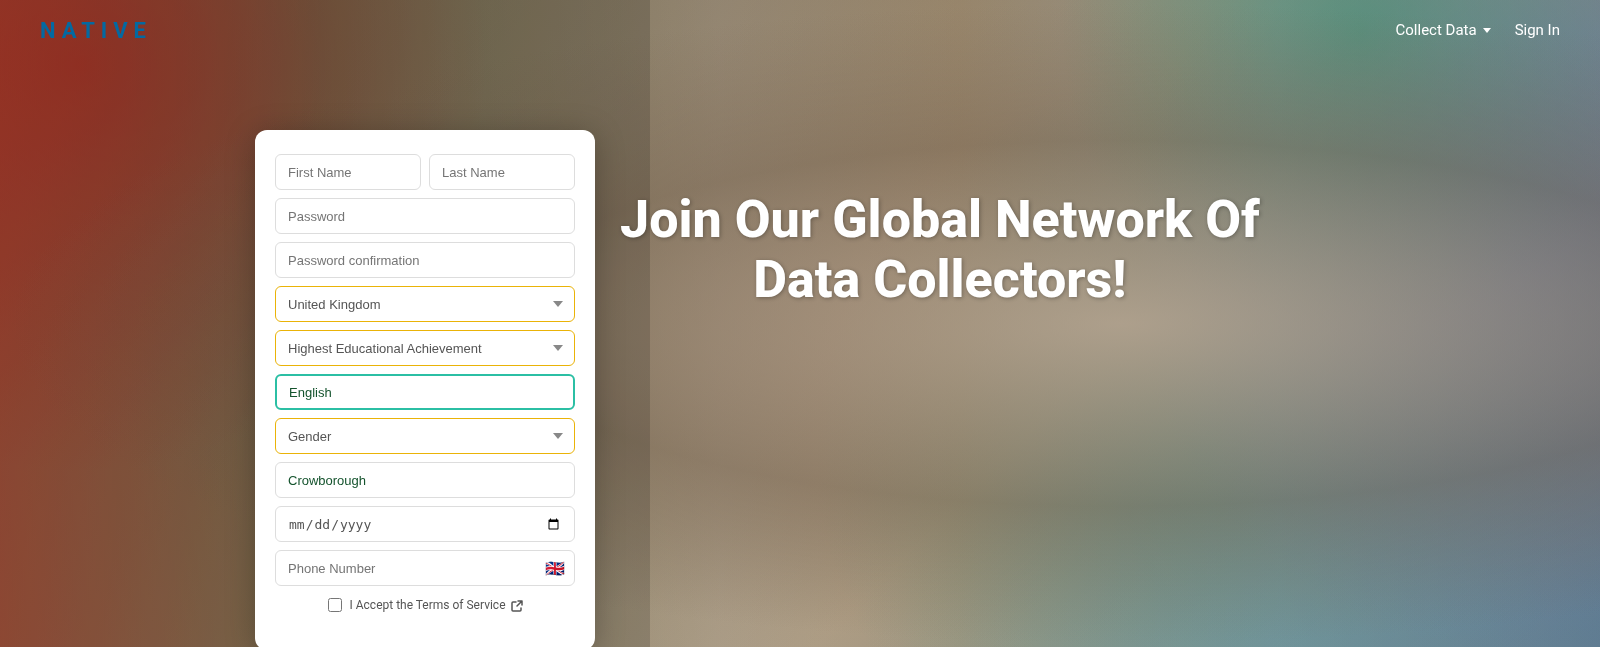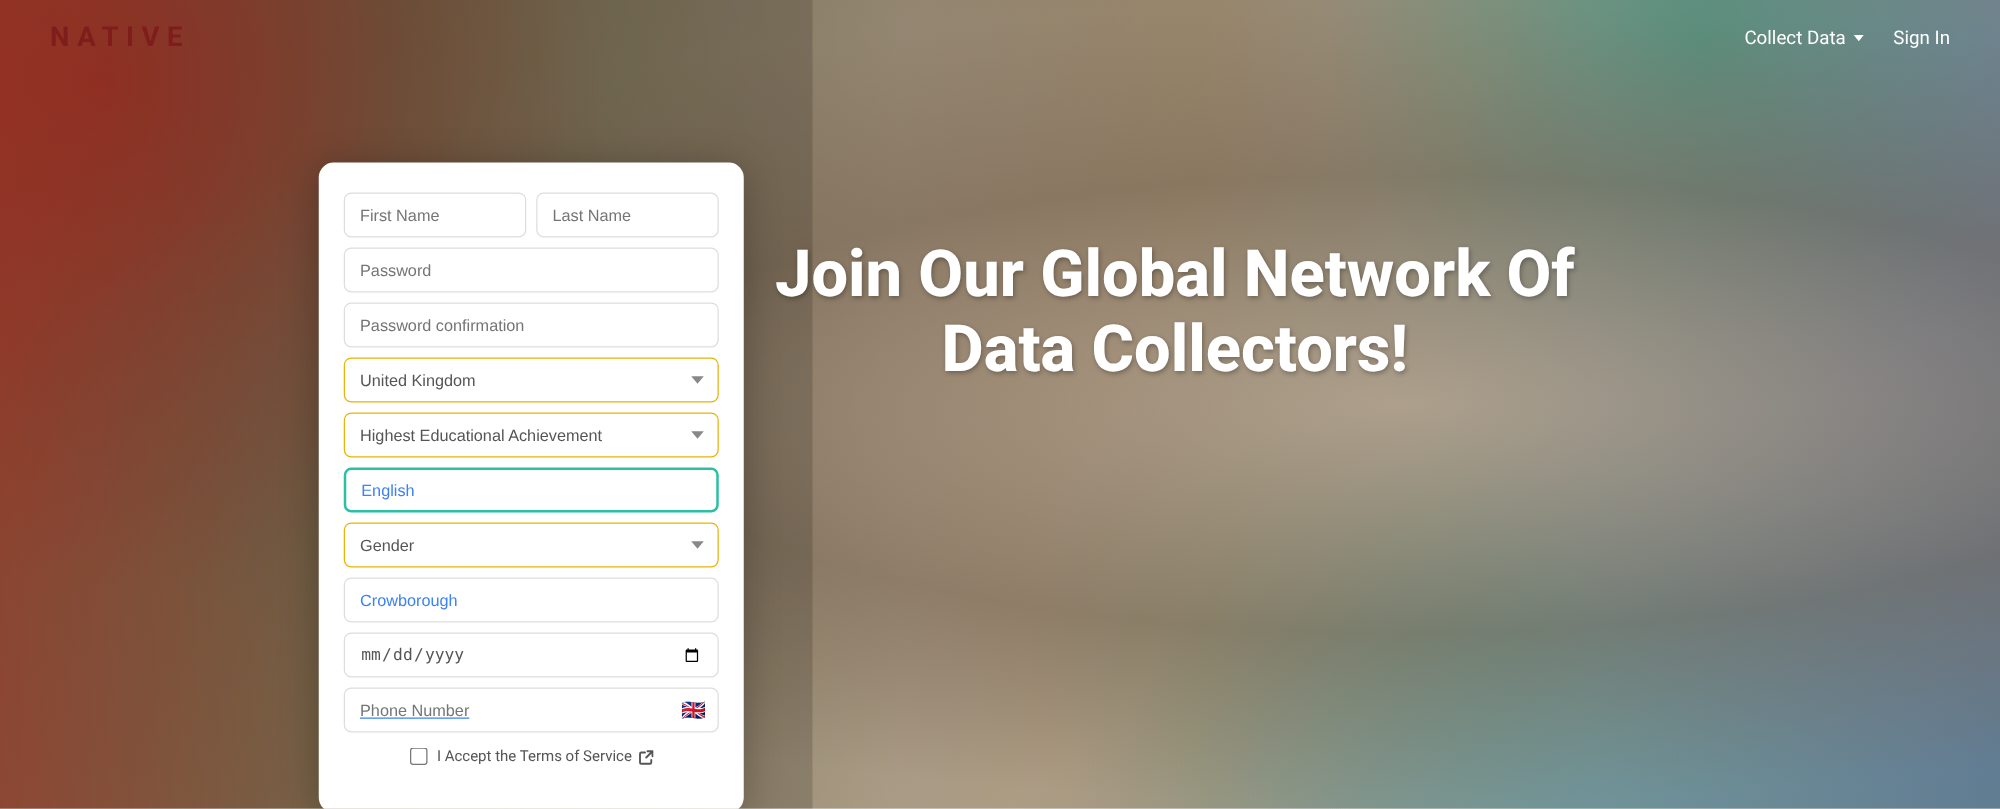--- a/index.html
+++ b/index.html
@@ -42,21 +42,21 @@
       top: 0; left: 0; right: 0;
       height: 60px;
       display: flex;
       align-items: center;
       justify-content: space-between;
       padding: 0 40px;
       z-index: 10;
     }
 
     .nav-logo {
-      color: #7f1d1d;
+      color: #0369a1;
       font-size: 22px;
       font-weight: 700;
       letter-spacing: 6px;
       text-transform: uppercase;
     }
 
     .nav-right {
       display: flex;
       align-items: center;
       gap: 24px;
@@ -117,21 +117,21 @@
       margin-bottom: 8px;
     }
 
     .form-input {
       width: 100%;
       height: 36px;
       border: 1px solid #ddd;
       border-radius: 6px;
       padding: 0 12px;
       font-size: 13px;
-      color: #3b82f6;
+      color: #14532d;
       outline: none;
       background: white;
     }
 
     .form-input.active-field {
       border-color: #2bbfa4;
       border-width: 2px;
     }
 
     .form-input.half {
@@ -185,21 +185,20 @@
       color: #555;
       outline: none;
     }
 
     .phone-wrapper {
       position: relative;
     }
 
     .phone-wrapper .form-input {
       padding-right: 21px;
-      text-decoration: underline;
     }
 
     .flag-icon {
       position: absolute;
       right: 10px;
       top: 50%;
       transform: translateY(-50%);
       font-size: 16px;
     }
 

